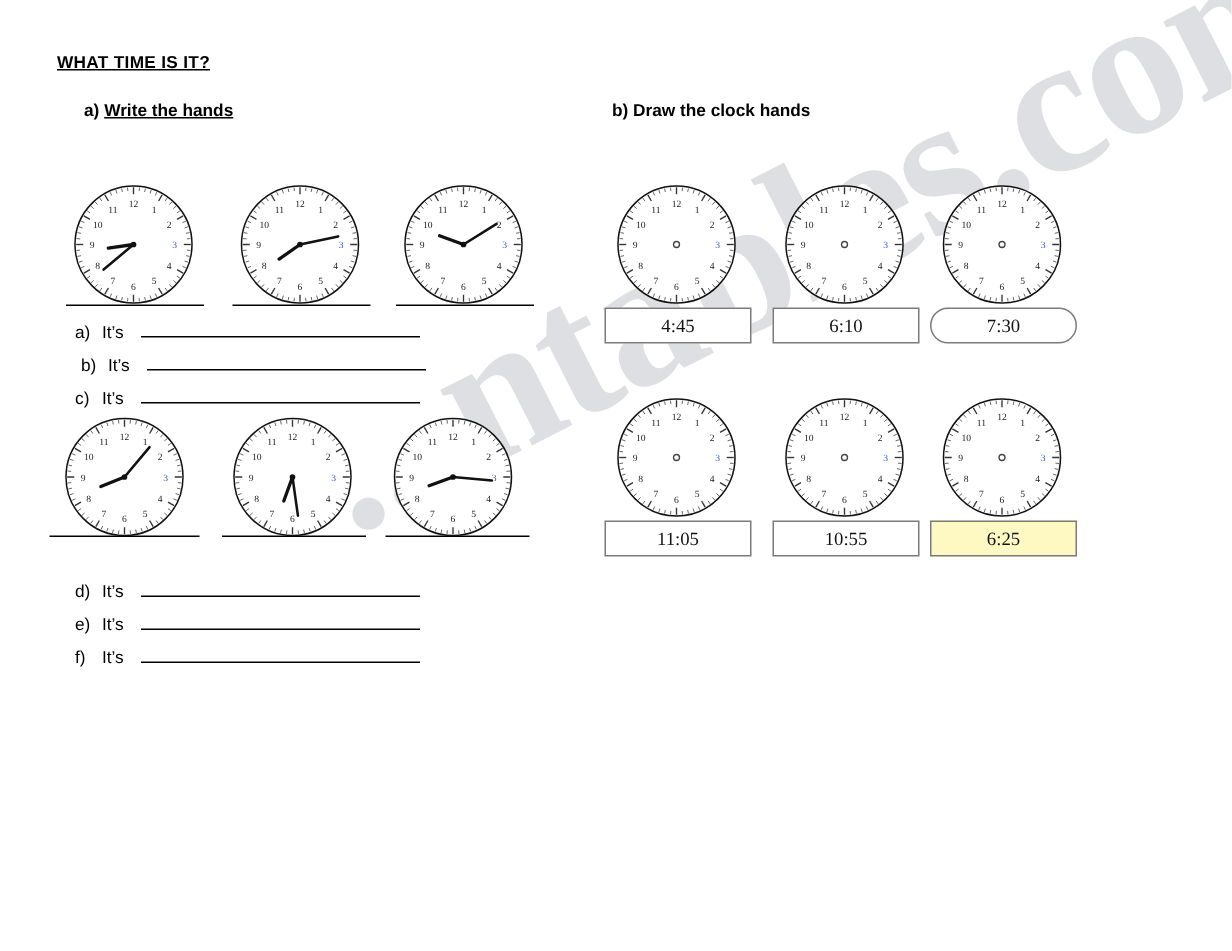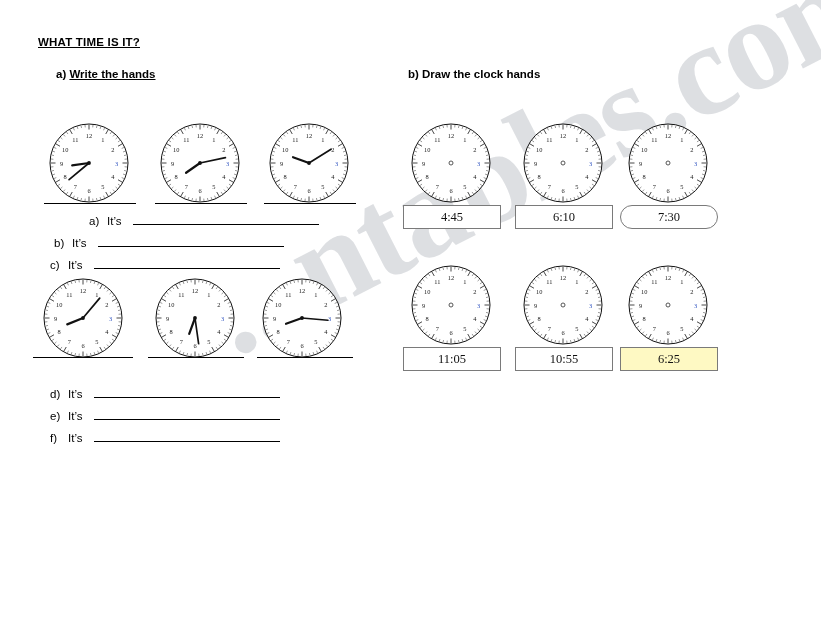--- a/index.html
+++ b/index.html
@@ -136,21 +136,21 @@
     <span class="u">Draw the clock hands</span>
   </div>
 
   <div class="uline" style="left:44px;  top:203px; width:92px;"></div>
   <div class="uline" style="left:155px; top:203px; width:92px;"></div>
   <div class="uline" style="left:264px; top:203px; width:92px;"></div>
   <div class="uline" style="left:33px;  top:357px; width:100px;"></div>
   <div class="uline" style="left:148px; top:357px; width:96px;"></div>
   <div class="uline" style="left:257px; top:357px; width:96px;"></div>
 
-  <div class="ansline" style="left:50px; top:213px;margin-left:39px;">
+  <div class="ansline" style="left:50px; top:213px;">
     <span class="lbl">a)</span><span class="its">It’s</span><span class="blank"></span>
   </div>
   <div class="ansline" style="left:54px; top:235px;">
     <span class="lbl">b)</span><span class="its">It’s</span><span class="blank"></span>
   </div>
   <div class="ansline" style="left:50px; top:257px;">
     <span class="lbl">c)</span><span class="its">It’s</span><span class="blank"></span>
   </div>
 
   <div class="ansline" style="left:50px; top:386px;">

